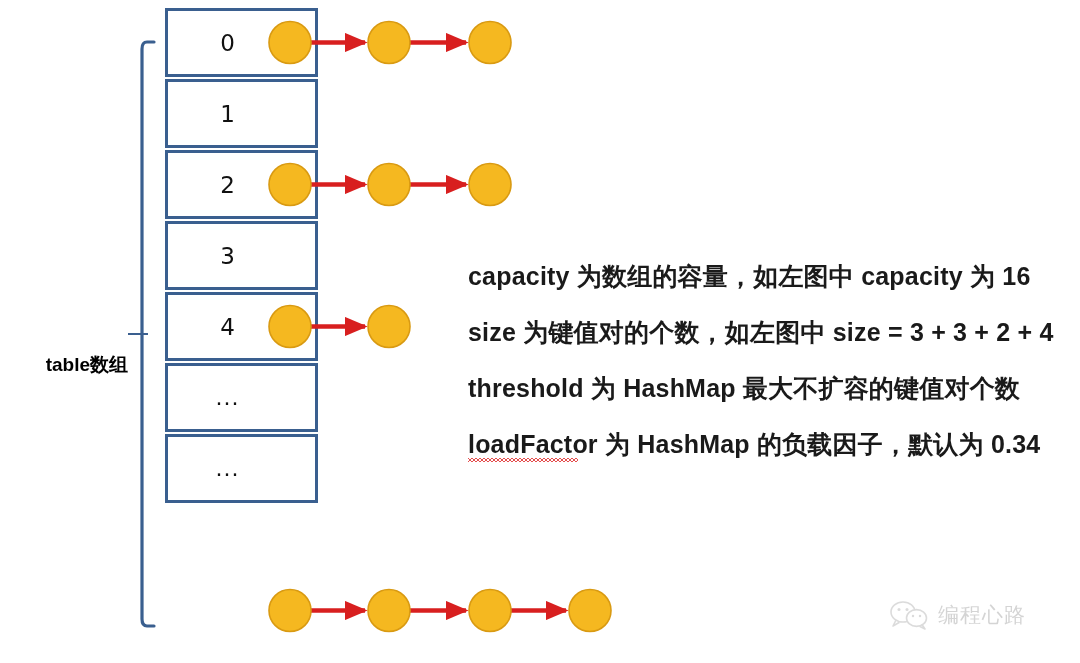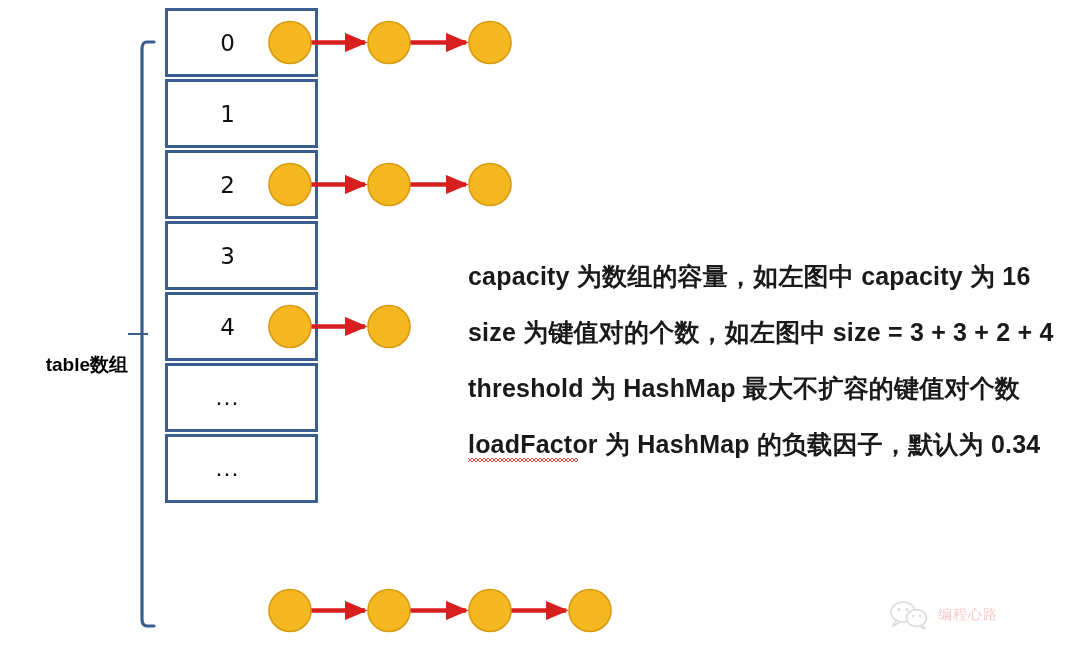--- a/index.html
+++ b/index.html
@@ -124,22 +124,22 @@
   #watermark {
     position: absolute;
     left: 890px;
     top: 600px;
     display: flex;
     align-items: center;
     gap: 8px;
     opacity: 0.30;
   }
   #watermark .wm-text {
-    font-size: 14px;
-    color: #ef4444;
+    font-size: 21px;
+    color: #737373;
     font-family: Liberation Mono, monospace;
     letter-spacing: 1px;
   }
 </style>
 </head>
 <body>
 
 <div id="canvas">
 
   <div id="table-label">table数组</div>

